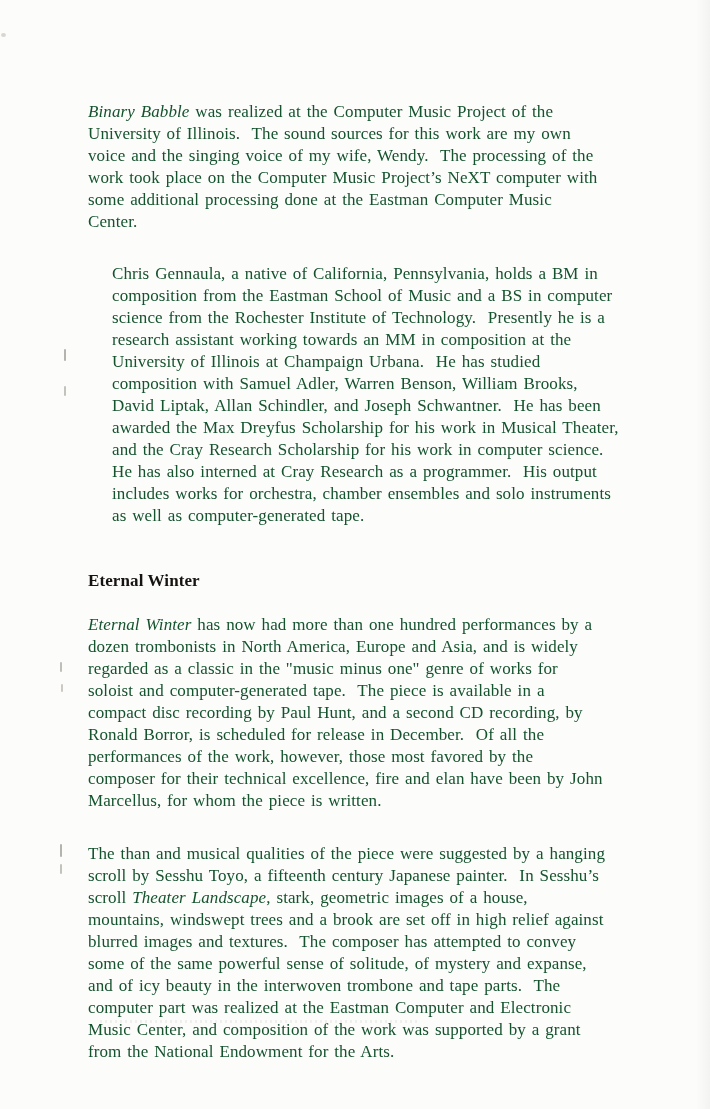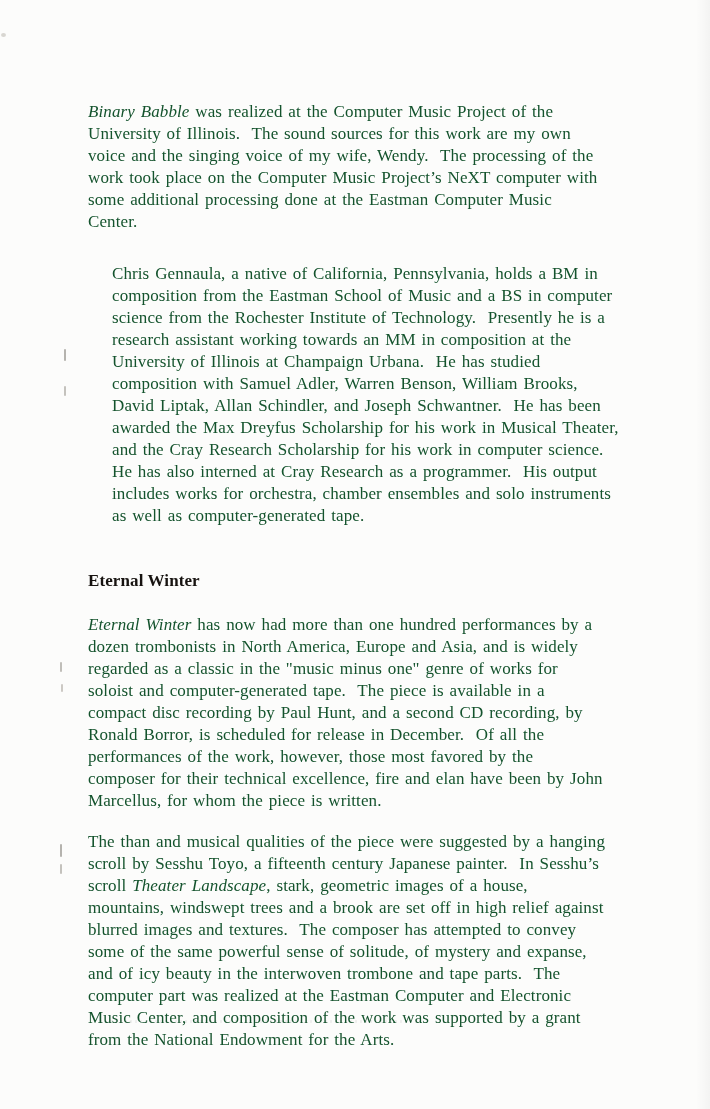--- a/index.html
+++ b/index.html
@@ -44,21 +44,21 @@
   .para-binary { margin-bottom: 30px; }
   .para-bio { margin-bottom: 43px; margin-left: 24px; }
   .section-heading {
     margin: 0 0 23px 0;
     font-size: 17px;
     line-height: 21px;
     font-weight: bold;
     letter-spacing: 0.1px;
     white-space: pre-wrap;
   }
-  .para-eternal { margin-bottom: 19px; }
+  .para-eternal { margin-bottom: 31px; }
   .italic { font-style: italic; }
   
   .margin-mark {
     position: absolute;
     width: 2px;
     background: #b5b3ae;
     border-radius: 1px;
   }
   .mm-1 { left: 64px; top: 349px; height: 12px; }
   .mm-2 { left: 64px; top: 386px; height: 10px; background: #c4c2bd; }

